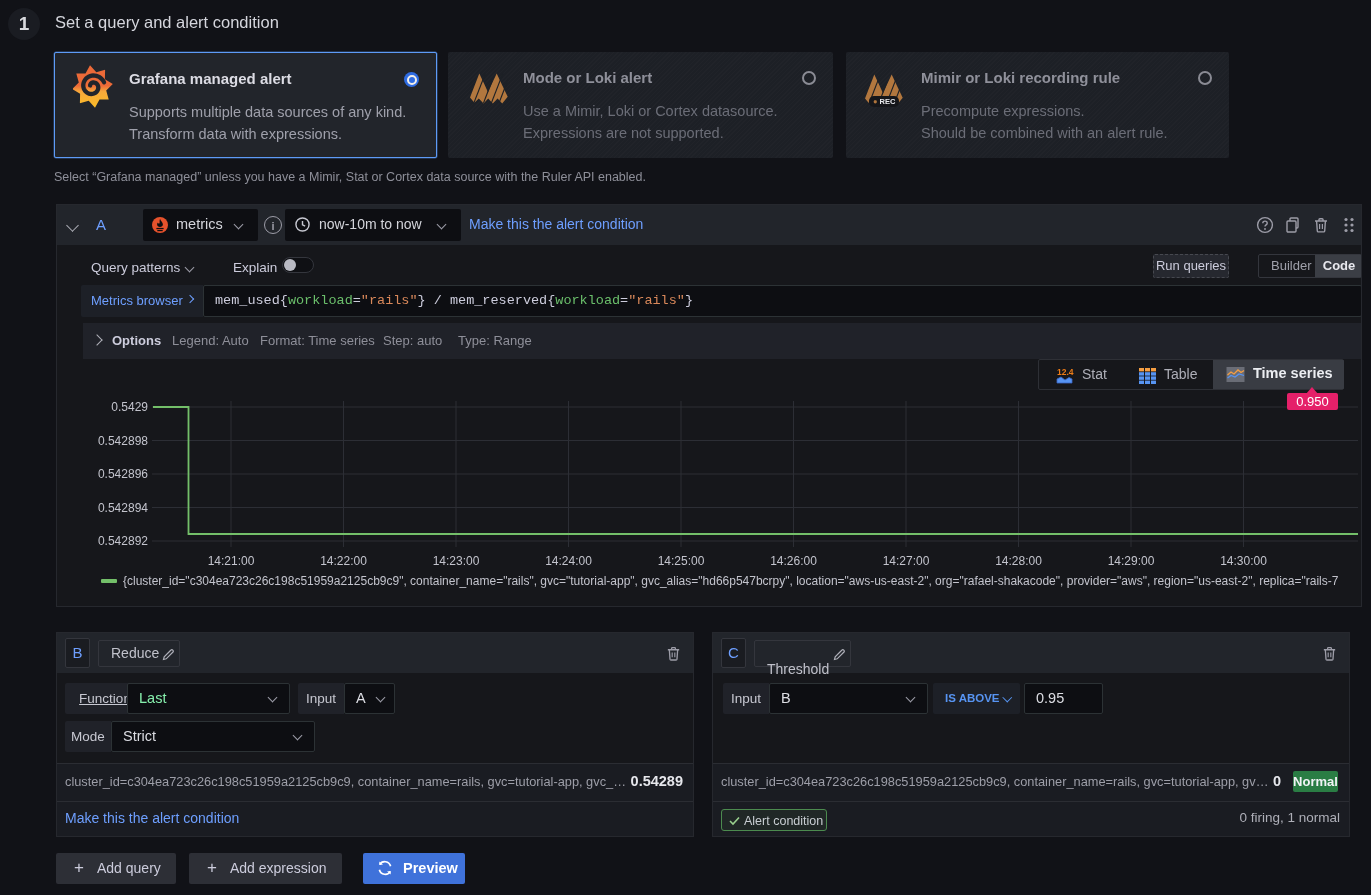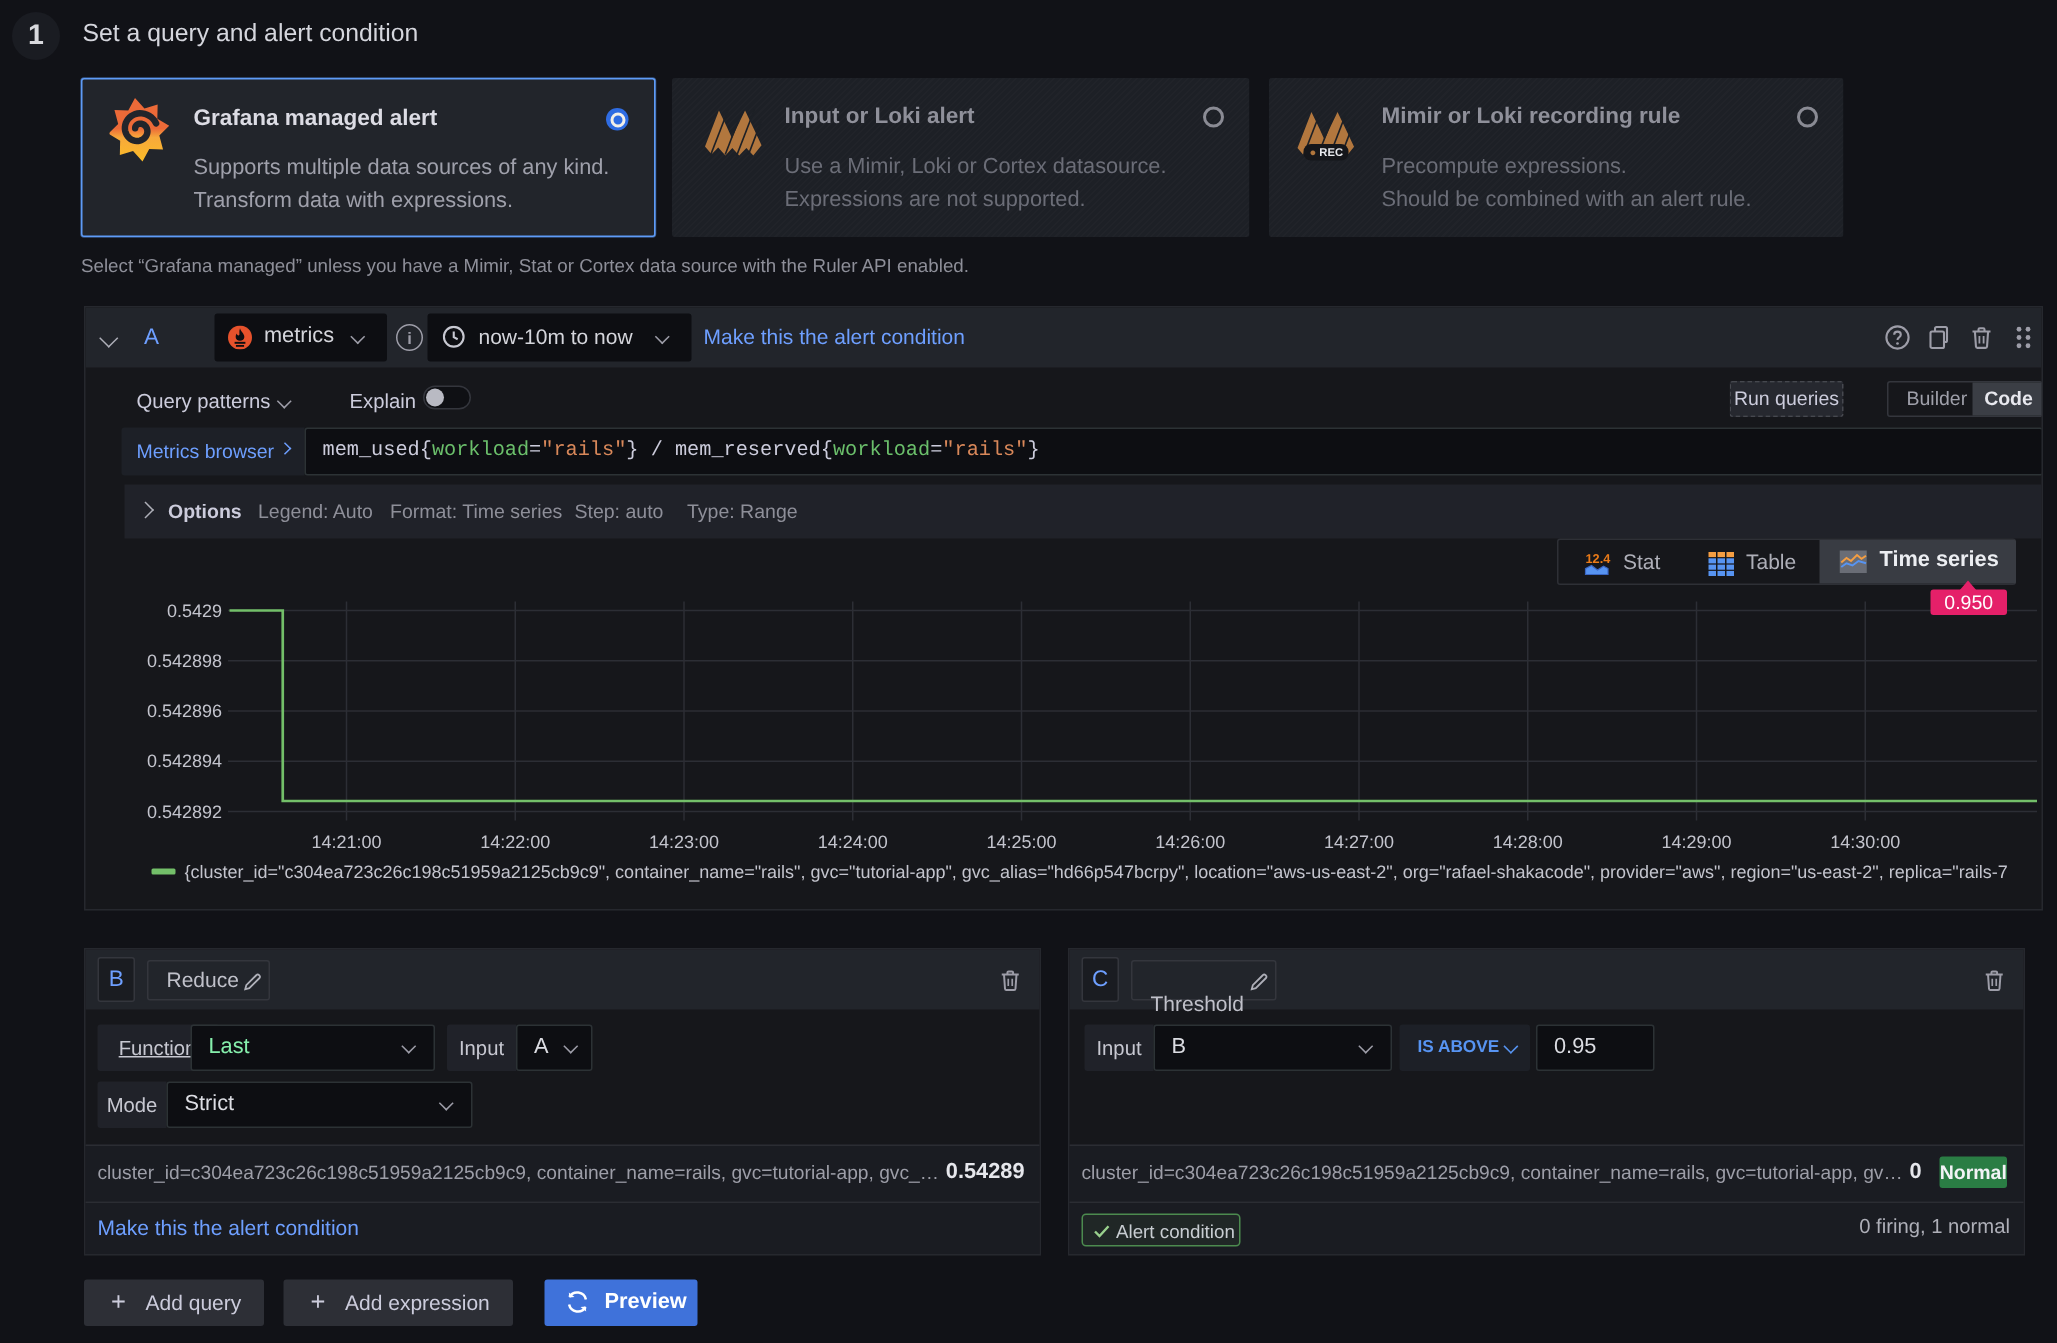--- a/index.html
+++ b/index.html
@@ -41,21 +41,21 @@
       <svg width="40" height="31" viewBox="0 0 40 31">
         <path fill="#b2773e" d="M11.3 0.6 L16.6 11.7 L20 19.2 L23.4 11.7 L28.7 0.6 L34.2 12.2 L39.7 23.8 L34.2 30.6 L29.6 25.6 L24.8 30.6 L20.2 25.6 L15.6 30.6 L10.8 25.4 L6.4 29.8 L2.0 24.6 Z"></path>
         <g stroke="#1d2026" stroke-width="1.1" fill="none">
           <line x1="17.5" y1="0" x2="5.5" y2="31"></line>
           <line x1="24" y1="8" x2="15.5" y2="30"></line>
           <line x1="35" y1="0" x2="23" y2="31"></line>
           <line x1="41" y1="4" x2="31" y2="30"></line>
         </g>
       </svg>
     </div>
-    <div class="abs" style="left:75px;top:17px;font-size:15px;font-weight:700;color:#8f909a;">Input or Loki alert</div>
+    <div class="abs" style="left:75px;top:17px;font-size:15px;font-weight:700;color:#8f909a;">Mode or Loki alert</div>
     <div class="abs" style="left:75px;top:48px;font-size:14.5px;color:#6b6d77;line-height:22px;">Use a Mimir, Loki or Cortex datasource.<br>Expressions are not supported.</div>
     <div class="abs" style="right:17px;top:19px;width:14px;height:14px;border-radius:50%;border:2px solid #8a8b94;"></div>
   </div>
 
   <div class="abs card-off" id="card3" style="left:846px;top:52px;width:383px;height:106px;background:#1d2026 repeating-linear-gradient(135deg, rgba(255,255,255,0.015) 0 1px, transparent 1px 3px);border-radius:2px;">
     <div class="abs" style="left:17px;top:22px;">
       <svg width="40" height="31" viewBox="0 0 40 31">
         <path fill="#b2773e" d="M11.3 0.6 L16.6 11.7 L20 19.2 L23.4 11.7 L28.7 0.6 L34.2 12.2 L39.7 23.8 L34.2 30.6 L29.6 25.6 L24.8 30.6 L20.2 25.6 L15.6 30.6 L10.8 25.4 L6.4 29.8 L2.0 24.6 Z"></path>
         <g stroke="#1d2026" stroke-width="1.1" fill="none">
           <line x1="17.5" y1="0" x2="5.5" y2="31"></line>

